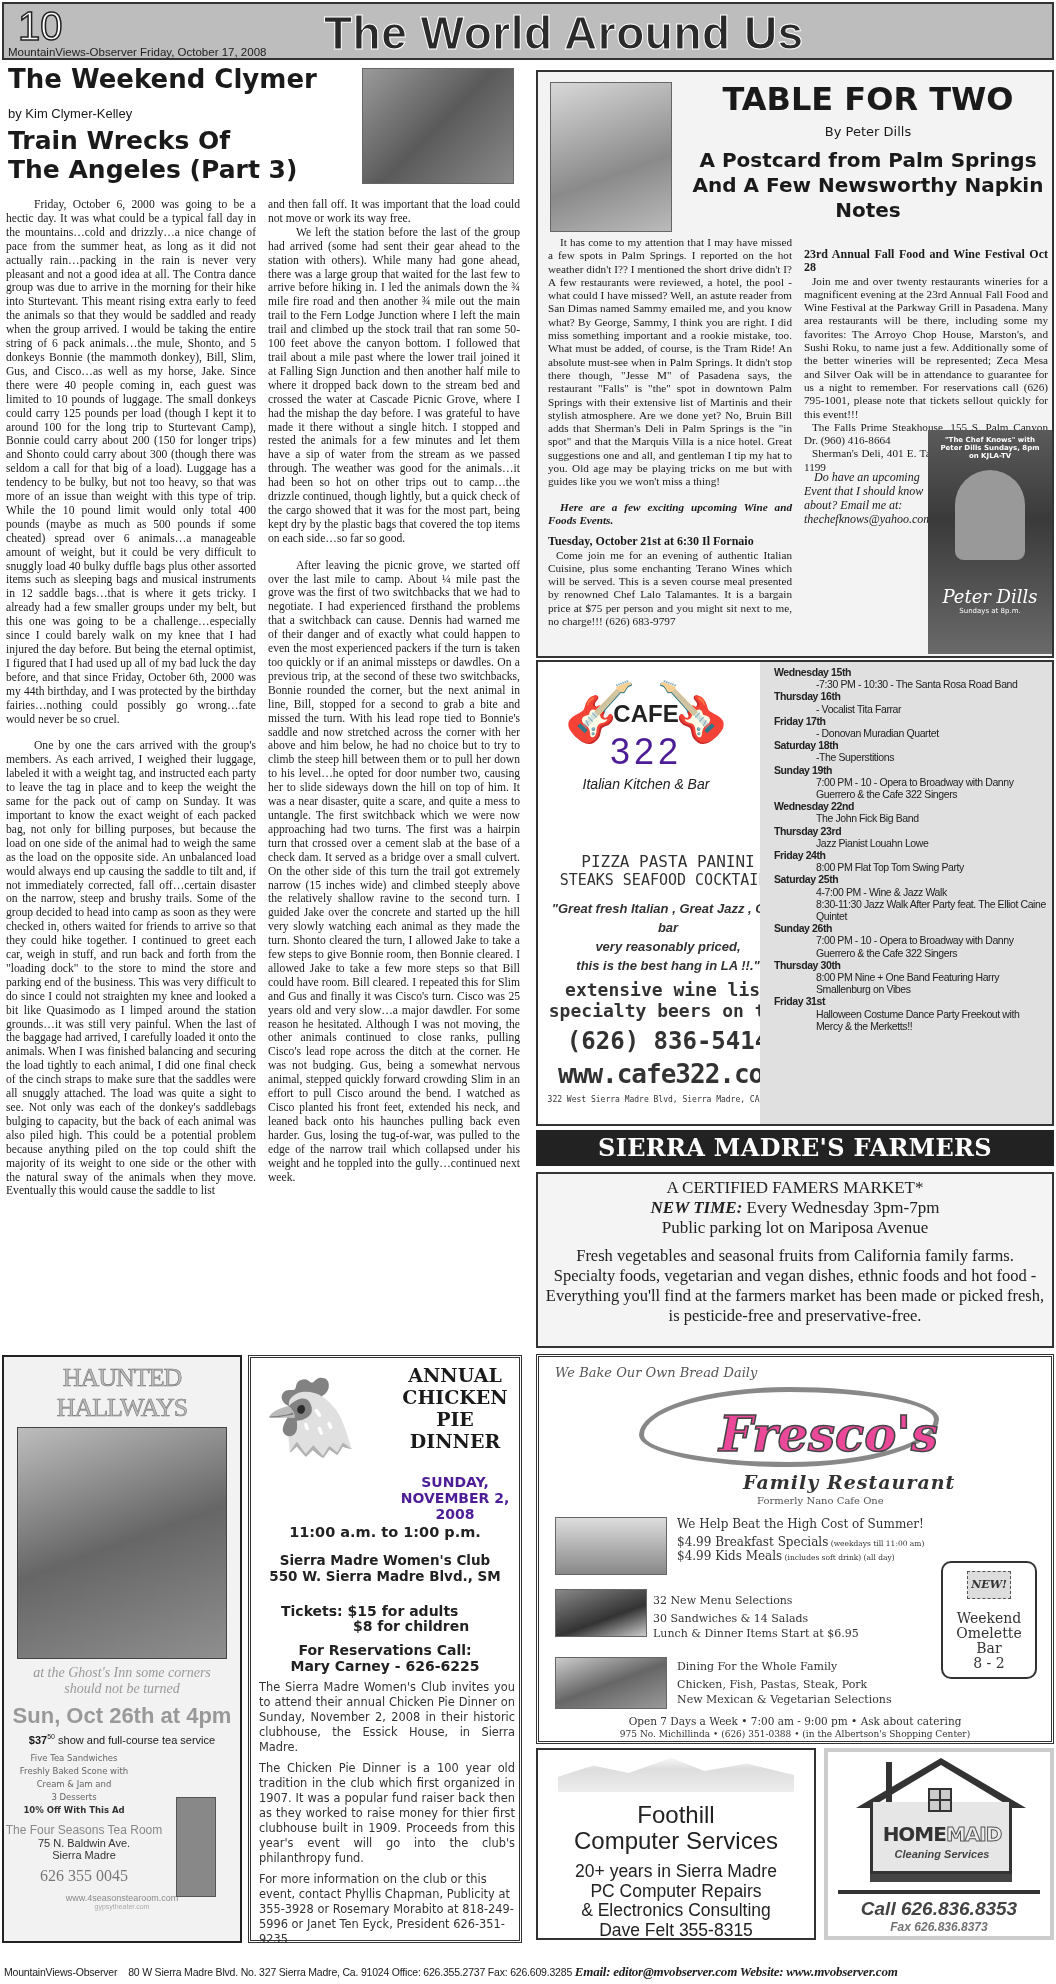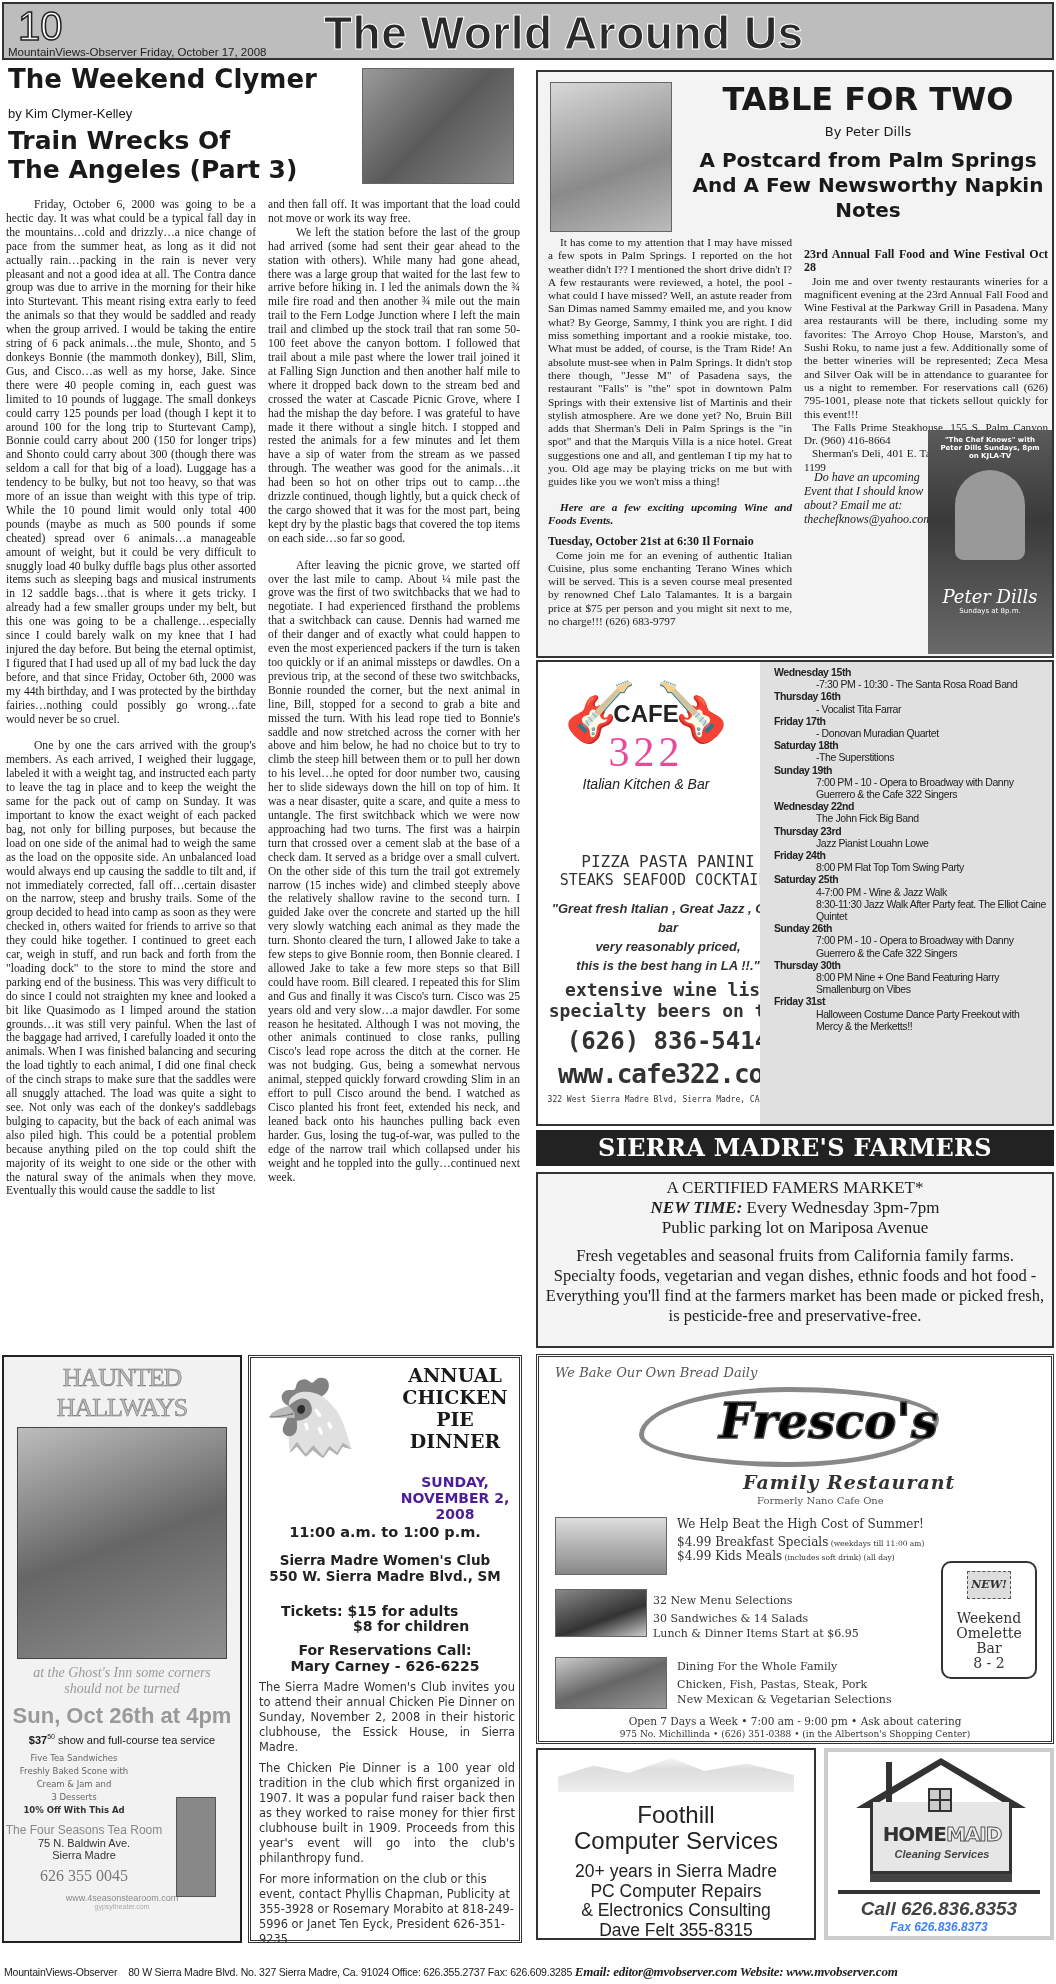--- a/index.html
+++ b/index.html
@@ -98,21 +98,21 @@
     <div style="font-family:'DejaVu Serif',serif;font-style:italic;font-size:18px;margin-top:26px;">Peter Dills</div>
     <div style="font-family:'DejaVu Sans',sans-serif;font-size:7px;">Sundays at 8p.m.</div>
   </div>
 </div>
 
 <div class="abs cafe-box">
   <div class="abs" style="left:18px;top:16px;width:180px;height:150px;text-align:center;">
     <div class="abs" style="left:8px;top:0;font-size:58px;color:#111;">🎸</div>
     <div class="abs" style="right:8px;top:0;font-size:58px;color:#111;transform:scaleX(-1);">🎸</div>
     <div style="font-family:'Liberation Sans',sans-serif;font-weight:700;font-size:24px;margin-top:22px;color:#222;">CAFE</div>
-    <div style="font-family:Liberation Serif, serif;font-size:42px;line-height:48px;color:#ec4899;letter-spacing:4px;">322</div>
+    <div style="font-family:Liberation Sans, sans-serif;font-size:36px;line-height:48px;color:#4c1d95;letter-spacing:4px;">322</div>
     <div style="font-family:'Liberation Sans',sans-serif;font-size:14px;font-style:italic;color:#222;">Italian Kitchen &amp; Bar</div>
   </div>
   <div class="abs" style="left:4px;top:190px;width:252px;text-align:center;font-family:'DejaVu Sans Mono',monospace;color:#333;">
     <div style="font-size:16px;">PIZZA PASTA PANINI</div>
     <div style="font-size:15px;margin-top:0;">STEAKS SEAFOOD COCKTAILS</div>
     <div style="font-family:'Liberation Sans',sans-serif;font-style:italic;font-weight:700;font-size:13px;margin-top:10px;line-height:19px;">
       <div>"Great fresh Italian , Great Jazz , Cool bar</div>
       <div>very reasonably priced,</div>
       <div>this is the best hang in LA !!."</div>
     </div>
@@ -208,21 +208,21 @@
   <div class="abs" style="left:8px;top:322px;width:256px;font-size:11.4px;line-height:15px;text-align:justify;color:#333;">
     <p>The Sierra Madre Women's Club invites you to attend their annual Chicken Pie Dinner on Sunday, November 2, 2008 in their historic clubhouse, the Essick House, in Sierra Madre.</p>
     <p style="margin-top:6px;">The Chicken Pie Dinner is a 100 year old tradition in the club which first organized in 1907.  It was a popular fund raiser back then as they worked to raise money for thier first clubhouse built in 1909.  Proceeds from this year's event will go into the club's philanthropy fund.</p>
     <p style="margin-top:6px;text-align:left;">For more information on the club or this event, contact Phyllis Chapman, Publicity at 355-3928 or Rosemary Morabito at 818-249-5996 or Janet Ten Eyck, President  626-351-9235</p>
   </div>
 </div>
 
 <div class="abs fresco">
   <div class="abs" style="left:16px;top:8px;font-size:13px;font-style:italic;color:#555;">We Bake Our Own Bread Daily</div>
   <div class="abs" style="left:100px;top:30px;width:300px;height:80px;border:5px solid #888;border-radius:50% 50% 50% 50%/60% 40% 60% 40%;"></div>
-  <div class="abs" style="left:180px;top:36px;font-family:'DejaVu Serif',serif;font-style:italic;font-weight:700;font-size:48px;color:#000000;-webkit-text-stroke:1.5px #444;">Fresco's</div>
+  <div class="abs" style="left:180px;top:49px;font-family:'DejaVu Serif',serif;font-style:italic;font-weight:700;font-size:48px;color:#ec4899;-webkit-text-stroke:1.5px #444;">Fresco's</div>
   <div class="abs" style="left:204px;top:114px;font-style:italic;font-weight:700;font-size:19px;color:#333;letter-spacing:1px;">Family Restaurant</div>
   <div class="abs" style="left:218px;top:138px;font-size:10px;color:#555;">Formerly Nano Cafe One</div>
 
   <div class="abs photo" style="left:16px;top:160px;width:112px;height:58px;background:linear-gradient(180deg,#ddd,#888);"></div>
   <div class="abs" style="left:138px;top:160px;font-size:12px;">
     <div>We Help Beat the High Cost of Summer!</div>
     <div style="margin-top:4px;"><span>$4.99 Breakfast Specials</span><span style="font-size:7.5px;"> (weekdays till 11:00 am)</span></div>
     <div><span>$4.99 Kids Meals</span><span style="font-size:7.5px;"> (includes soft drink) (all day)</span></div>
   </div>
 
@@ -269,21 +269,21 @@
 <div class="abs homemaid">
   <div class="abs" style="left:28px;top:6px;width:170px;height:50px;background:#333;clip-path:polygon(50% 0,100% 100%,92% 100%,50% 14%,8% 100%,0 100%);"></div>
   <div class="abs" style="left:58px;top:10px;width:6px;height:100px;background:#333;"></div>
   <div class="abs" style="left:42px;top:50px;width:142px;height:72px;border:3px solid #333;border-top:none;background:#e6e6e6;"></div>
   <div class="abs" style="left:100px;top:36px;width:24px;height:24px;border:2px solid #333;background:linear-gradient(#333,#333) center/2px 100% no-repeat, linear-gradient(#333,#333) center/100% 2px no-repeat, #ccc;"></div>
   <div class="abs" style="left:46px;top:70px;width:136px;text-align:center;font-family:'DejaVu Sans',sans-serif;font-weight:700;font-size:20px;letter-spacing:-1px;"><span style="color:#333;">HOME</span><span style="color:#eee;-webkit-text-stroke:1px #555;">MAID</span></div>
   <div class="abs" style="left:46px;top:96px;width:136px;text-align:center;font-style:italic;font-weight:700;font-size:11px;color:#444;">Cleaning Services</div>
   <div class="abs" style="left:42px;top:122px;width:142px;height:8px;background:#444;"></div>
   <div class="abs rule" style="left:10px;top:138px;width:202px;height:4px;"></div>
   <div class="abs" style="left:0;top:146px;width:222px;text-align:center;font-style:italic;font-weight:700;font-size:19px;color:#444;">Call 626.836.8353</div>
-  <div class="abs" style="left:0;top:168px;width:222px;text-align:center;font-style:italic;font-weight:700;font-size:12px;color:#3b82f6;">Fax 626.836.8373</div>
+  <div class="abs" style="left:0;top:168px;width:222px;text-align:center;font-style:italic;font-weight:700;font-size:12px;color:#737373;">Fax 626.836.8373</div>
 </div>
 
 <div class="abs footer">
   <span>MountainViews-Observer</span>&nbsp;&nbsp;&nbsp;
   <span>80 W Sierra Madre Blvd.  No. 327   Sierra Madre, Ca.  91024   Office:  626.355.2737  Fax:  626.609.3285</span>
   <span class="em">Email:</span>
   <span class="em">editor@mvobserver.com</span>
   <span class="em">Website:</span>
   <span class="em">www.mvobserver.com</span>
 </div>

